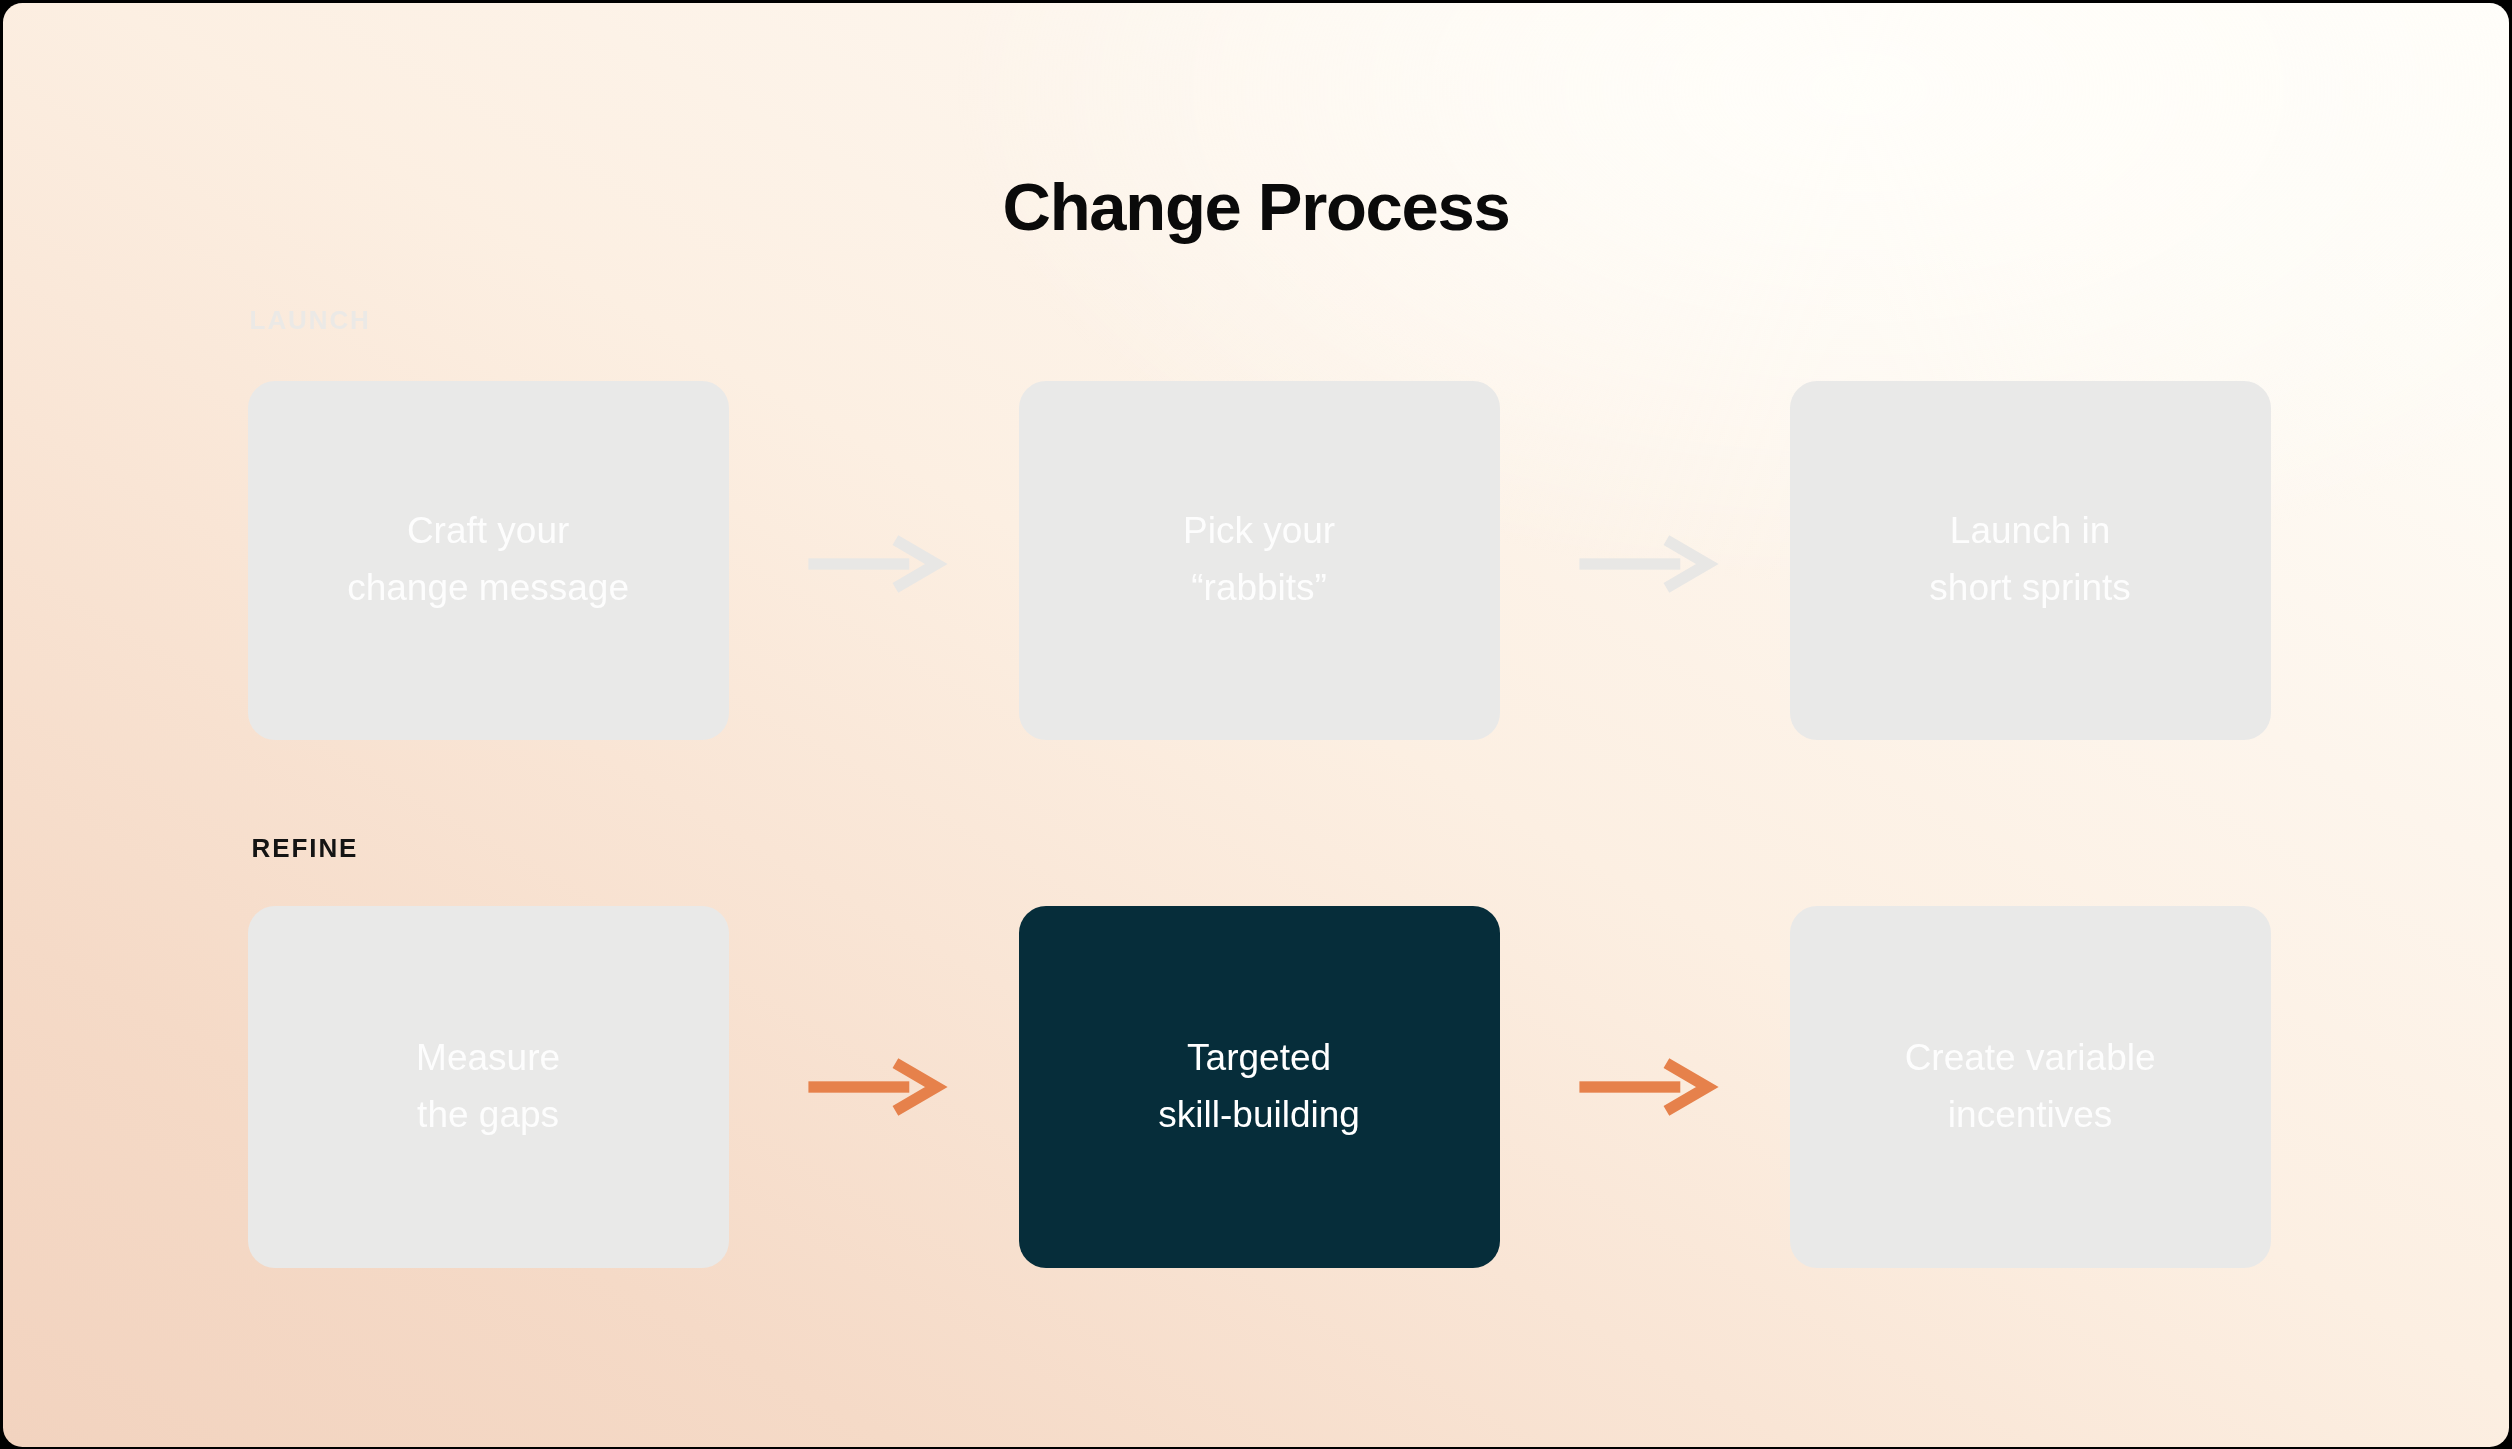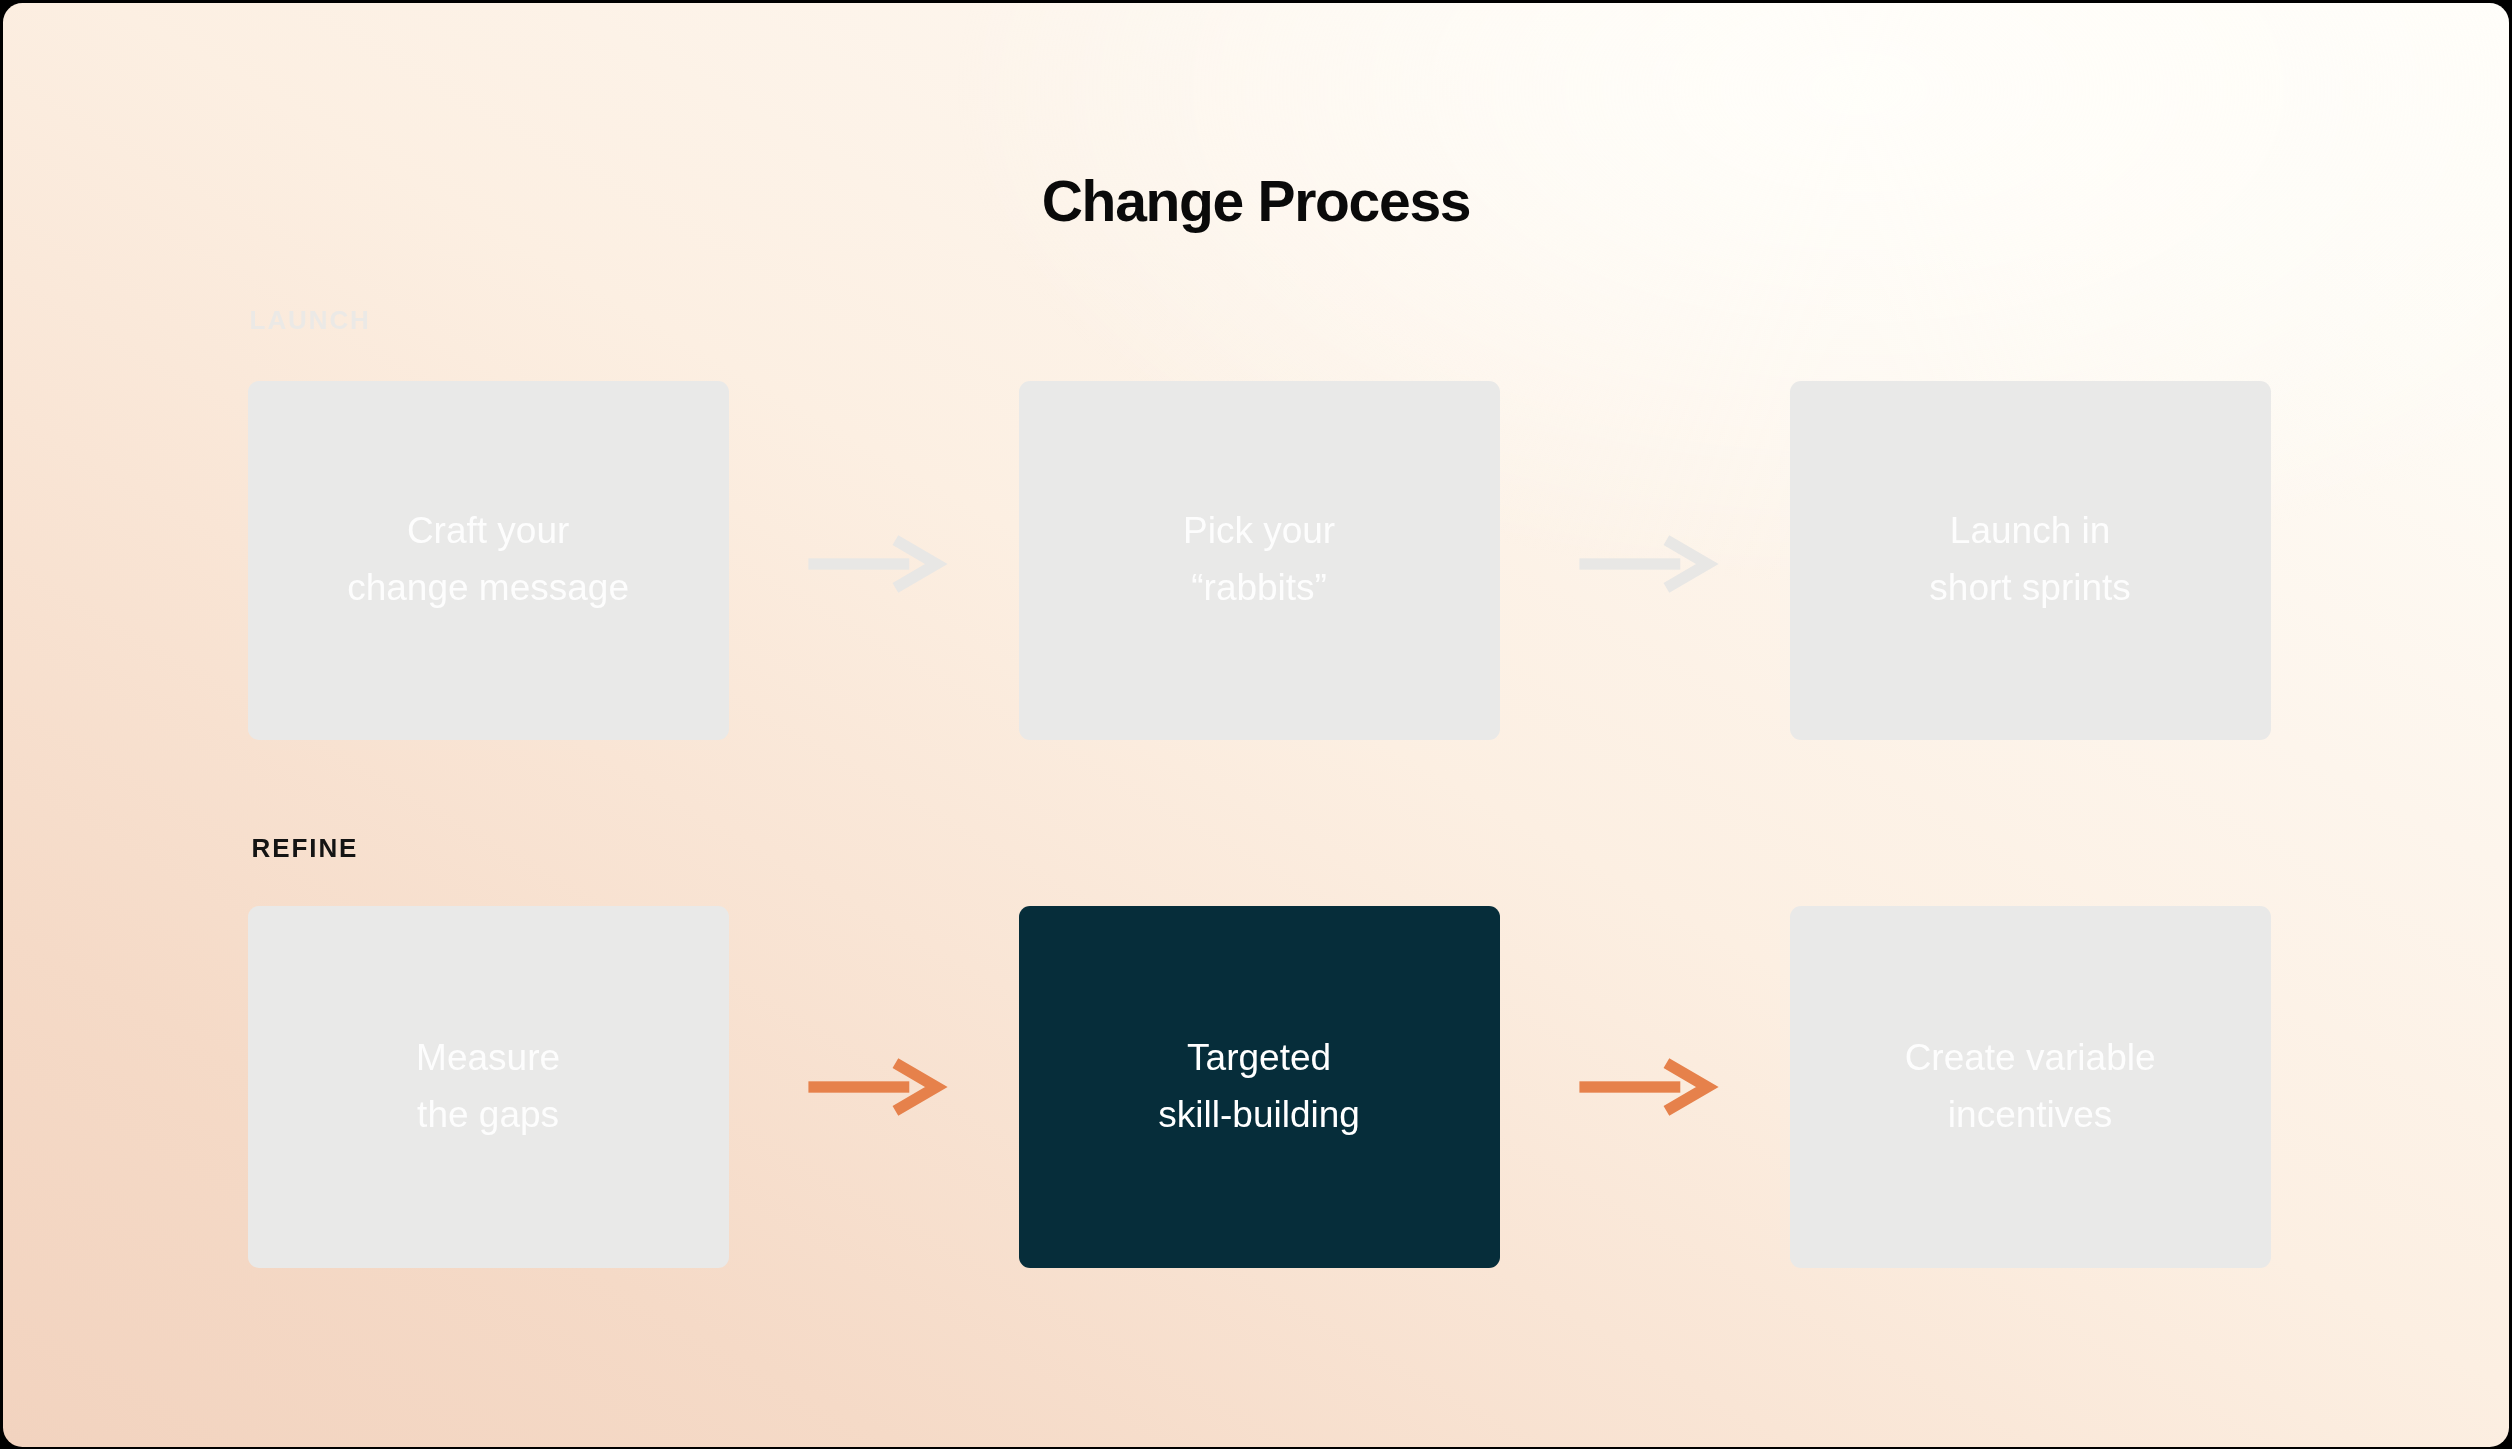--- a/index.html
+++ b/index.html
@@ -13,29 +13,29 @@
     border-radius:19.4px;
     background:
       radial-gradient(ellipse 58% 55% at 74% 6%, rgba(255,254,250,.95) 0%, rgba(255,254,250,0) 62%),
       linear-gradient(to top right,
         #f2d3bf 0%, #f5dac7 18%, #f9e5d5 36%,
         #fcEFE2 52%, #fdf5ec 70%, #fefbf5 86%, #fffdf9 100%);
     overflow:hidden;
   }
   .title{
     position:absolute;left:0;top:165px;width:100%;
-    text-align:center;font-size:57px;font-weight:800;
+    text-align:center;font-size:67px;font-weight:800;
     letter-spacing:-1.3px;margin:0;
   }
   .row-label{
     position:absolute;font-size:26px;font-weight:800;
     letter-spacing:1.9px;line-height:1;
   }
   .step-box{
-    position:absolute;width:481px;height:359px;border-radius:11px;
+    position:absolute;width:481px;height:359px;border-radius:27px;
     background:#e9e9e8;
     display:flex;align-items:center;justify-content:center;text-align:center;
     font-size:37px;line-height:1.54;font-weight:400;
   }
   .step-box .line{display:block;}
   .arrow{position:absolute;width:137px;height:58px;}
   .arrow svg{display:block;width:100%;height:100%;overflow:visible;}
 </style>
 </head>
 <body>

